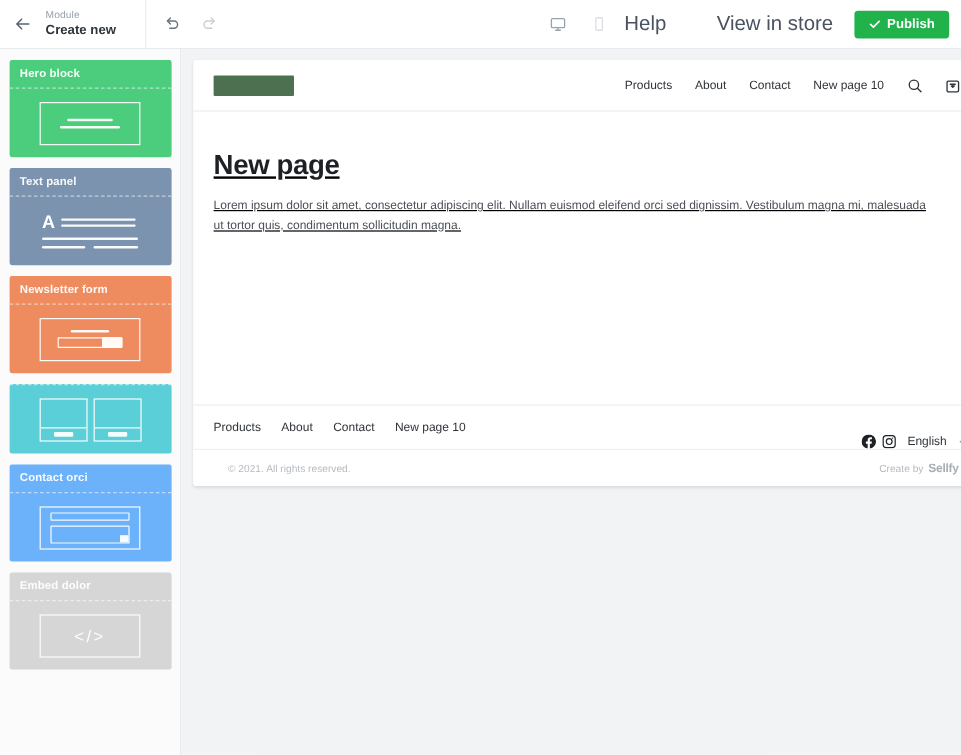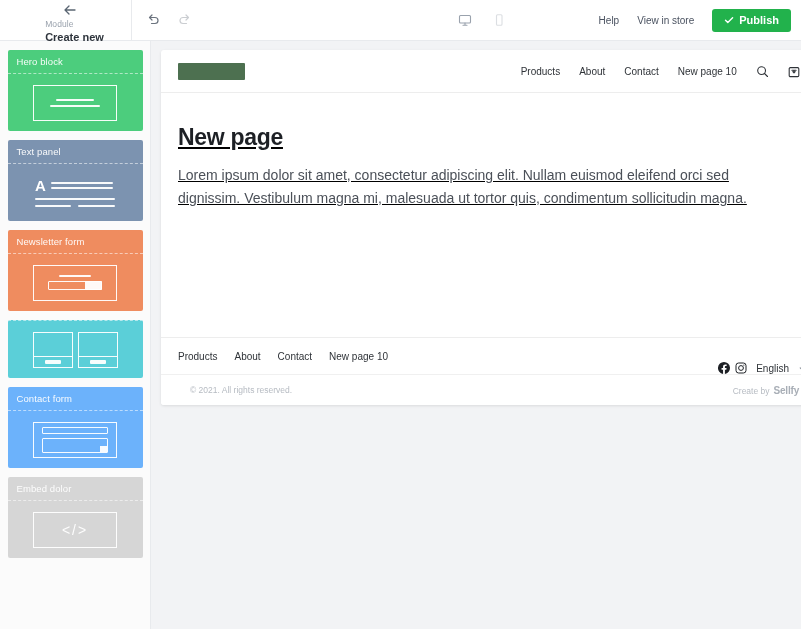--- a/index.html
+++ b/index.html
@@ -12,25 +12,24 @@
 
   
   .topbar {
     position: absolute; top: 0; left: 0;
     width: 801px; height: 41px;
     background: #ffffff;
     border-bottom: 1px solid #e8eaed;
     display: flex; align-items: center;
   }
   .tb-left {
-    width: 132px; height: 100%;
+    width: 122px; height: 100%;
     display: flex; align-items: center;
     border-right: 1px solid #e8eaed;
     padding-left: 9px;
-    flex-direction: column;
   }
   .back-arrow {
     width: 20px; height: 20px;
     display: flex; align-items: center; justify-content: center;
     color: #5a6572; cursor: pointer;
     flex: none;
   }
   .module-text { margin-left: 9px; line-height: 1.15; }
   .module-kicker { font-size: 8.5px; color: #9aa2ad; letter-spacing: .1px; }
   .module-title { font-size: 11px; color: #2e343c; font-weight: bold; margin-top: 1px; }
@@ -46,21 +45,21 @@
   .tb-view {
     position: absolute; left: 455px; top: 0; height: 100%;
     display: flex; align-items: center; gap: 14px;
   }
 
   .tb-right {
     position: absolute; right: 10px; top: 0; height: 100%;
     display: flex; align-items: center; gap: 18px;
   }
   .tb-link {
-    font-size: 10px; color: #4a5260; cursor: pointer; white-space: nowrap;
+    font-size: 17px; color: #4a5260; cursor: pointer; white-space: nowrap; margin-left: 24px;
   }
   .publish-btn {
     background: #22b24c; color: #fff;
     font-size: 11px; font-weight: bold;
     border-radius: 3px;
     height: 23px; padding: 0 12px;
     display: flex; align-items: center; gap: 5px;
     cursor: pointer; border: none;
     font-family: "Liberation Sans", sans-serif;
   }
@@ -75,21 +74,21 @@
     overflow: hidden;
   }
   .block {
     width: 135px; margin: 0 auto 9px auto;
     border-radius: 2px; overflow: hidden;
     cursor: grab; position: relative;
     user-select: none;
   }
   .block-label {
     font-size: 9.5px; color: rgba(255,255,255,.95);
-    font-weight: normal;
+    font-weight: bold;
     padding: 6px 9px 6px 9px;
     letter-spacing: .1px;
   }
   .block-body {
     height: 58px;
     border-top: 1px dashed rgba(255,255,255,.55);
     display: flex; align-items: center; justify-content: center;
   }
 
   
@@ -184,21 +183,21 @@
   .cart-wrap { display: flex; align-items: center; gap: 3px; cursor: pointer; }
   .cart-count { font-size: 9.5px; color: #2f3338; }
 
   .site-main { flex: 1; padding: 31px 17px 0 17px; text-decoration: underline; }
   .page-title {
     font-size: 23px; color: #1d2025; font-weight: bold;
     letter-spacing: -.3px;
   }
   .page-body {
     margin-top: 13px;
-    font-size: 14px; line-height: 1.65; color: #4b5058;
+    font-size: 10px; line-height: 1.65; color: #4b5058;
     max-width: 600px;
   }
 
   .site-footer {
     height: 37px; flex: none;
     display: flex; align-items: center;
     padding: 0 17px;
     border-top: 1px solid #ededed;
   }
   .foot-nav { display: flex; align-items: center; gap: 17px; }
@@ -341,21 +340,21 @@
         <div class="pg-card">
             <div class="pg-sep">
               <div class="pg-tag"></div>
             </div>
           </div>
       </div>
     </div>
   </div>
 
   <div class="block" style="background:#6cb2fb">
-    <div class="block-label">Contact form</div>
+    <div class="block-label">Contact orci</div>
     <div class="block-body">
       <div class="thumb-frame cf-frame">
         <div class="cf-input"></div>
         <div class="cf-area">
             <div class="cf-corner"></div>
           </div>
       </div>
     </div>
   </div>
 

